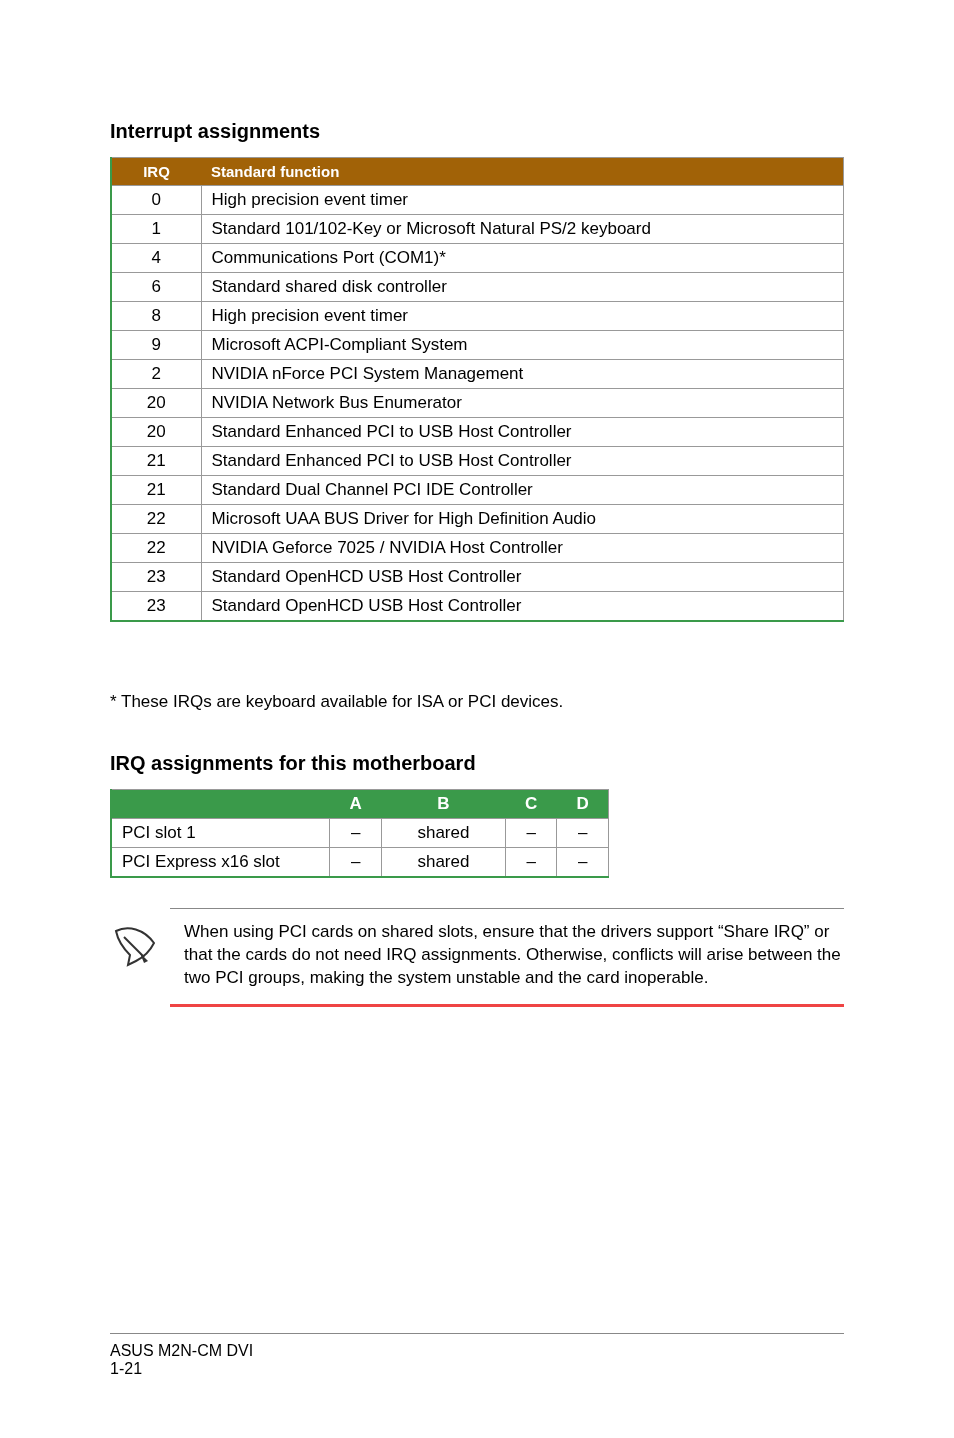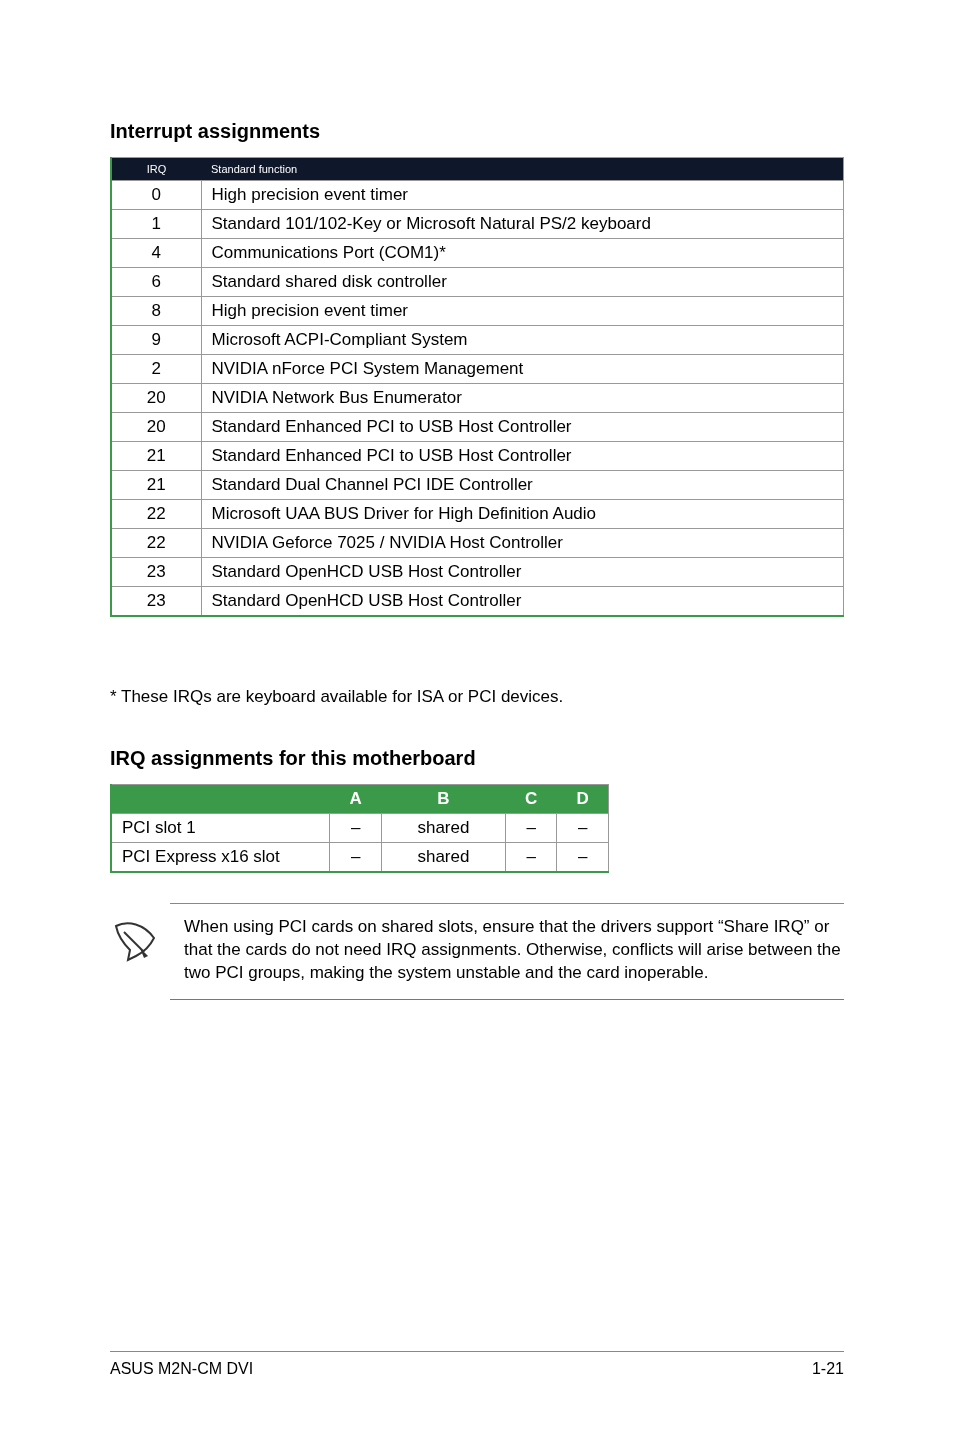--- a/index.html
+++ b/index.html
@@ -23,26 +23,26 @@
   }
   .irq-table {
     border-collapse: collapse;
     width: 100%;
     margin-bottom: 70px;
     border: 1px solid #999;
     border-left: 2px solid #3a9a4a;
     border-bottom: 2px solid #3a9a4a;
   }
   .irq-table th {
-    background: #0f172a;
+    background: #a16207;
     color: #fff;
     text-align: left;
-    font-weight: normal;
+    font-weight: bold;
     padding: 5px 10px;
-    font-size: 11px;
+    font-size: 15px;
   }
   .irq-table th.irq-col {
     text-align: center;
     width: 90px;
   }
   .irq-table td {
     border-top: 1px solid #999;
     padding: 4px 10px;
     font-size: 17px;
     vertical-align: middle;
@@ -84,21 +84,21 @@
   }
   .slot-table td.slot-name {
     text-align: left;
   }
   .note-box {
     display: flex;
     align-items: flex-start;
     gap: 24px;
     padding: 12px 0 14px 0;
     border-top: 1px solid #888;
-    border-bottom: 1px solid #ef4444;
+    border-bottom: 3px solid #ef4444;
     margin-left: 60px;
   }
   .note-icon {
     flex-shrink: 0;
     width: 50px;
     height: 50px;
     margin-left: -60px;
   }
   .note-text {
     font-size: 17px;
@@ -107,20 +107,21 @@
   .footer {
     position: absolute;
     bottom: 60px;
     left: 110px;
     right: 110px;
     border-top: 1px solid #888;
     padding-top: 8px;
     display: flex;
     justify-content: space-between;
     font-size: 16px;
+    flex-direction: column;
   }
 </style>
 </head>
 <body>
 
 <div class="section-title">Interrupt assignments</div>
 
 <table class="irq-table">
   <thead>
     <tr>

